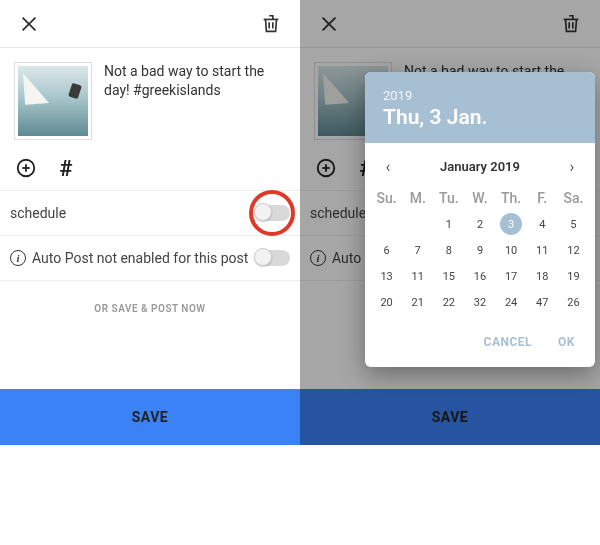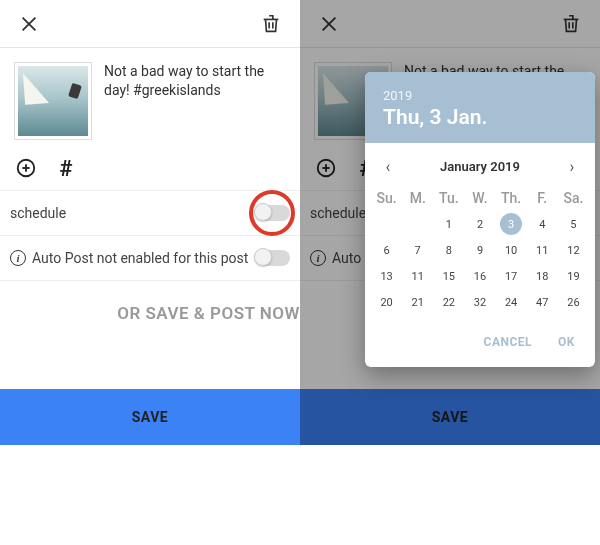--- a/index.html
+++ b/index.html
@@ -17,21 +17,21 @@
 .sail { position:absolute; left:6px; top:6px; width:0; height:0; border-left:0 solid transparent; border-right:24px solid transparent; border-bottom:32px solid #f4f4f0; transform:rotate(-4deg); }
 .person { position:absolute; right:8px; top:18px; width:10px; height:14px; background:#3a3a3a; border-radius:2px; transform:rotate(18deg); }
 .caption { flex:1; padding-left:12px; font-size:14px; color:#333; line-height:1.35; }
 .actions { display:flex; align-items:center; gap:16px; padding:6px 14px 10px 14px; border-bottom:1px solid #eee; }
 .act { width:24px; height:24px; display:flex; align-items:center; justify-content:center; color:#222; font-weight:600; }
 .row { display:flex; align-items:center; justify-content:space-between; padding:14px 10px; border-bottom:1px solid #eee; font-size:14px; color:#444; }
 .toggle { width:34px; height:16px; background:#d9d9d9; border-radius:10px; position:relative; }
 .toggle .knob { position:absolute; width:18px; height:18px; background:#f2f2f2; border:1px solid #ccc; border-radius:50%; top:-2px; left:-2px; box-shadow:0 1px 2px rgba(0,0,0,.2); }
 .ring { position:absolute; width:46px; height:46px; border:4px solid #de3a29; border-radius:50%; top:-15px; left:-7px; pointer-events:none; }
 .toggle-wrap { position:relative; }
-.or-save { text-align:right; font-size:17px; letter-spacing:.5px; color:#999; padding:22px 0; font-weight:600; }
+.or-save { text-align:center; font-size:10px; letter-spacing:.5px; color:#999; padding:22px 0; font-weight:600; }
 .spacer { flex:1; }
 .savebar { height:56px; background:#3b82f6; display:flex; align-items:center; justify-content:center; font-size:14px; font-weight:700; letter-spacing:.5px; color:#222; }
 .info-icon { width:16px; height:16px; border:1.5px solid #333; border-radius:50%; display:inline-flex; align-items:center; justify-content:center; font-size:11px; font-weight:700; margin-right:6px; font-style:italic; font-family:Georgia,serif; }
 .row .left { display:flex; align-items:center; }
 
 
 .picker { position:absolute; z-index:10; left:65px; top:72px; width:230px; background:#fff; border-radius:6px; box-shadow:0 8px 24px rgba(0,0,0,.35); overflow:hidden; }
 .p-head { background:#a7bfd3; color:#fff; padding:16px 18px 14px 18px; }
 .p-year { font-size:13px; opacity:.85; }
 .p-date { font-size:21px; font-weight:600; margin-top:2px; }

